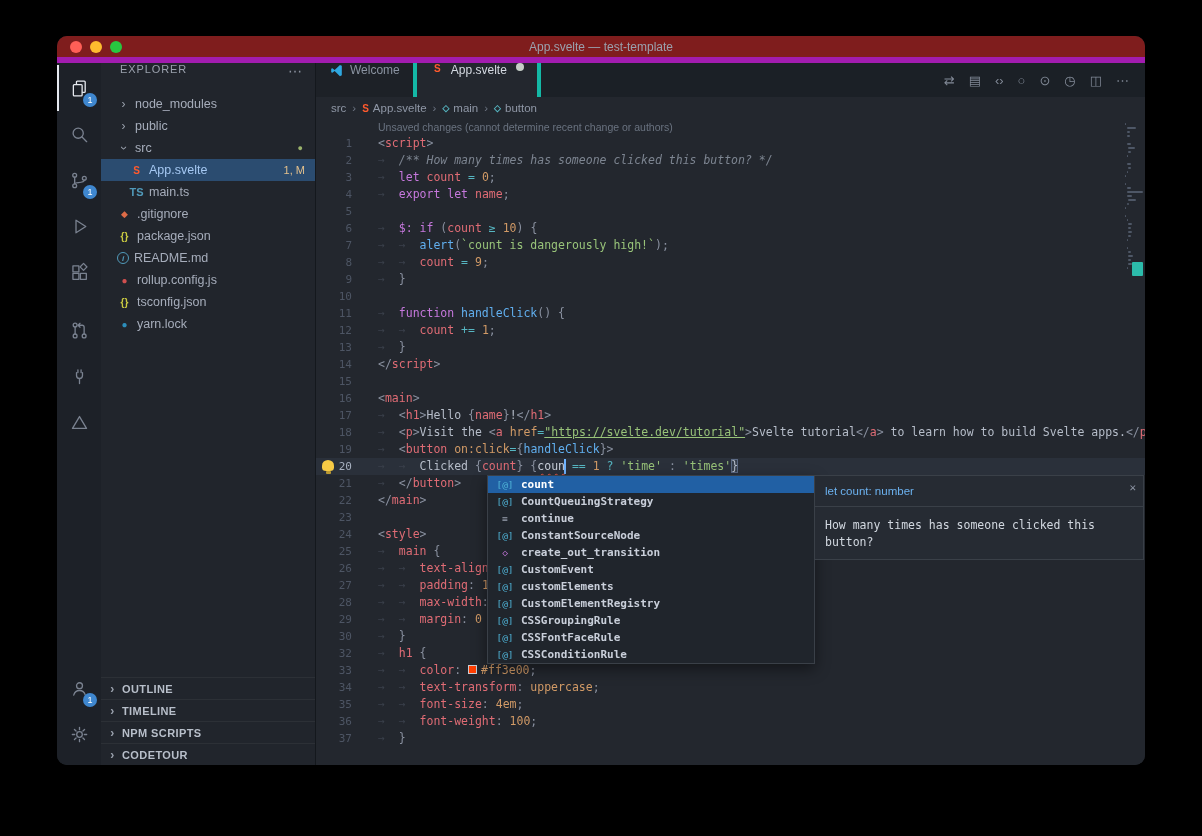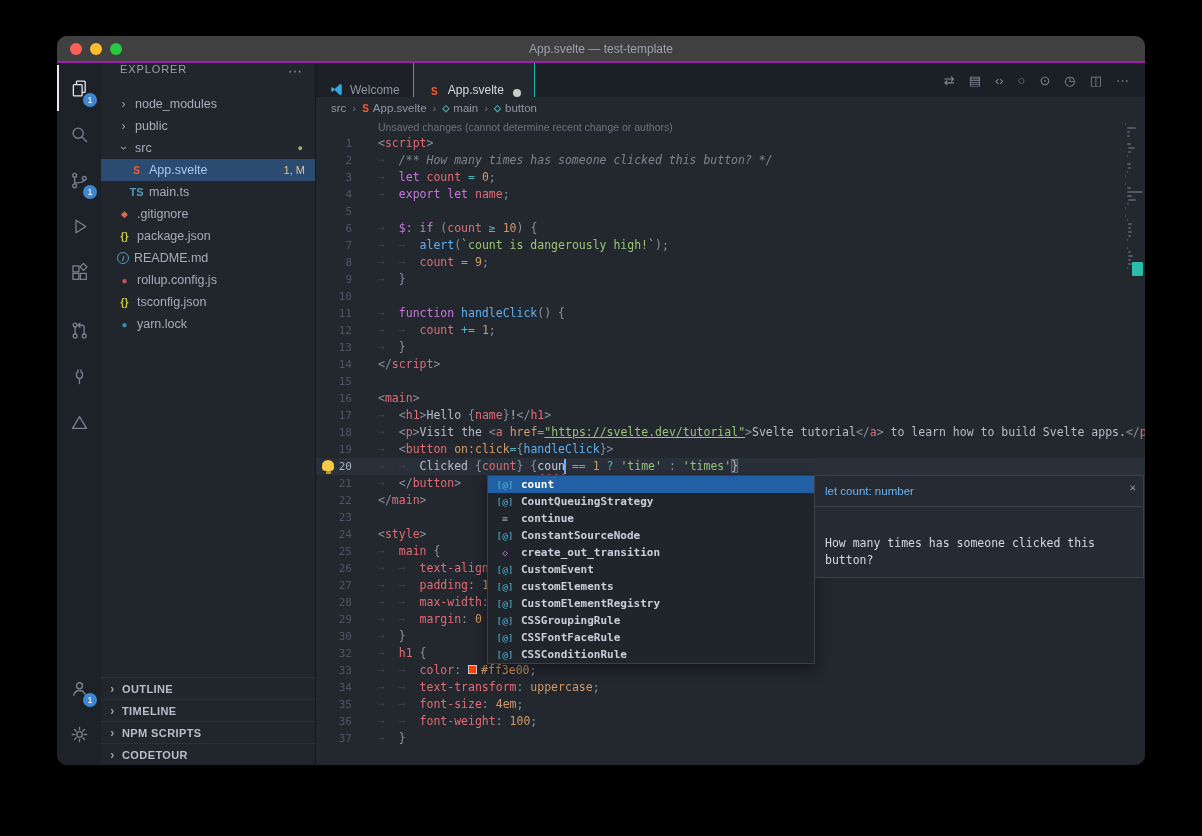--- a/index.html
+++ b/index.html
@@ -1,21 +1,21 @@
 <!DOCTYPE html>
 <html><head>
 <meta charset="utf-8">
 <style>
   html,body{margin:0;padding:0;width:1202px;height:836px;background:#000;overflow:hidden}
   *{box-sizing:border-box}
   .window{position:absolute;left:57px;top:36px;width:1088px;height:729px;border-radius:10px;
     background:#23272e;box-shadow:0 25px 70px rgba(0,0,0,.75);overflow:hidden;
     display:flex;flex-direction:column;font-family:"Liberation Sans",sans-serif}
   
-  .titlebar{height:27px;flex:0 0 auto;background:#404040;border-bottom:2px solid #a21caf;
+  .titlebar{height:27px;flex:0 0 auto;background:#7f1d1d;border-bottom:6px solid #a21caf;
     display:flex;align-items:center;position:relative}
   .lights{position:absolute;left:13px;display:flex;gap:8px}
   .light{width:12px;height:12px;border-radius:50%}
   .light.red{background:#ff5f57}.light.yellow{background:#febc2e}.light.green{background:#28c840}
   .title{margin:0 auto;font-size:12px;color:#9aa1ad}
   
   .main{flex:1;display:flex;min-height:0}
   
   .activity{width:44px;flex:0 0 auto;background:#1d2128;display:flex;flex-direction:column;align-items:center;padding-top:2px}
   .act-item{width:44px;height:46px;display:flex;align-items:center;justify-content:center;color:#7a8290;position:relative;cursor:pointer}
@@ -52,22 +52,22 @@
   .fi-yarn{color:#2c8ebb;font-size:10px}
   .fi-symbol{color:#56b6c2;font-size:9px}
   .git-dot{margin-left:auto;padding-right:12px;color:#9ab26b;font-size:9px}
   .tree-badge{margin-left:auto;padding-right:10px;color:#e2c08d;font-size:11px}
   .side-sections{margin-top:auto}
   .section-row{height:22px;display:flex;align-items:center;gap:3px;padding-left:5px;font-size:11px;
     font-weight:700;letter-spacing:.4px;color:#b8bfca;border-top:1px solid rgba(255,255,255,.05);cursor:pointer}
   
   .editor-col{flex:1;min-width:0;display:flex;flex-direction:column;background:#23272e}
   .tabbar{height:34px;flex:0 0 auto;background:#1b2026;display:flex;align-items:stretch}
-  .tab{display:flex;align-items:flex-end;gap:6px;padding:0 13px;font-size:12px;color:#8a93a1;
-    background:#1d2127;border-right:1px solid #14b8a6;cursor:pointer;white-space:nowrap}
+  .tab{display:flex;align-items:flex-start;gap:6px;padding:0 13px;font-size:12px;color:#8a93a1;
+    background:#1d2127;border-right:4px solid #14b8a6;cursor:pointer;white-space:nowrap}
   .tab.active{background:#23272e;color:#d5dae2}
   .tab .vsc{width:15px;height:15px}
   .tab-dot{width:8px;height:8px;border-radius:50%;background:#c6cfc8;margin-left:3px}
   .tab-actions{margin-left:auto;display:flex;align-items:center;gap:14px;padding:0 16px;color:#818996;font-size:13px}
   .tab-actions span{cursor:pointer}
   .breadcrumbs{height:22px;flex:0 0 auto;display:flex;align-items:center;gap:6px;padding:0 15px;
     font-size:11.5px;color:#8f97a6}
   .bc-item{display:inline-flex;align-items:center;gap:4px;cursor:pointer}
   .bc-sep{color:#6e7684}
   .bc-ic{font-weight:700}
@@ -108,21 +108,21 @@
   .suggest-list{width:328px;background:#20252c;border:1px solid #3a4048;box-shadow:0 5px 14px rgba(0,0,0,.45)}
   .sug-row{height:17px;display:flex;align-items:center;gap:4px;padding:0 5px;cursor:pointer;
     font-family:"DejaVu Sans Mono",monospace;font-size:11px;font-weight:700;color:#c9cfda;white-space:nowrap}
   .sug-row.selected{background:#2160a4;color:#fff}
   .sug-ic{width:24px;flex:0 0 auto;font-weight:400;font-size:9.5px;text-align:center}
   .k-at{color:#4fb4d8}.k-kw{color:#9aa2b1}.k-fn{color:#c678dd}
   .suggest-detail{width:330px;min-height:64px;background:#262b33;border:1px solid #3a4048;margin-left:-1px;
     position:relative;padding:6px 10px 8px}
   .detail-sig{font-family:Liberation Sans, sans-serif;font-size:11.5px;color:#6cb2f0;margin:1px 0 6px}
   .detail-divider{height:1px;background:#3a4048;margin:0 -10px}
-  .detail-doc{font-size:11.5px;color:#d2d8e0;margin-top:28px}
+  .detail-doc{font-size:11.5px;color:#d2d8e0;margin-top:10px}
   .detail-close{position:absolute;top:3px;right:7px;color:#8c94a3;font-size:11px;cursor:pointer}
 </style>
 </head>
 <body>
 
 <div class="window">
   <div class="titlebar">
     <div class="lights">
       <span class="light red"></span>
       <span class="light yellow"></span>

